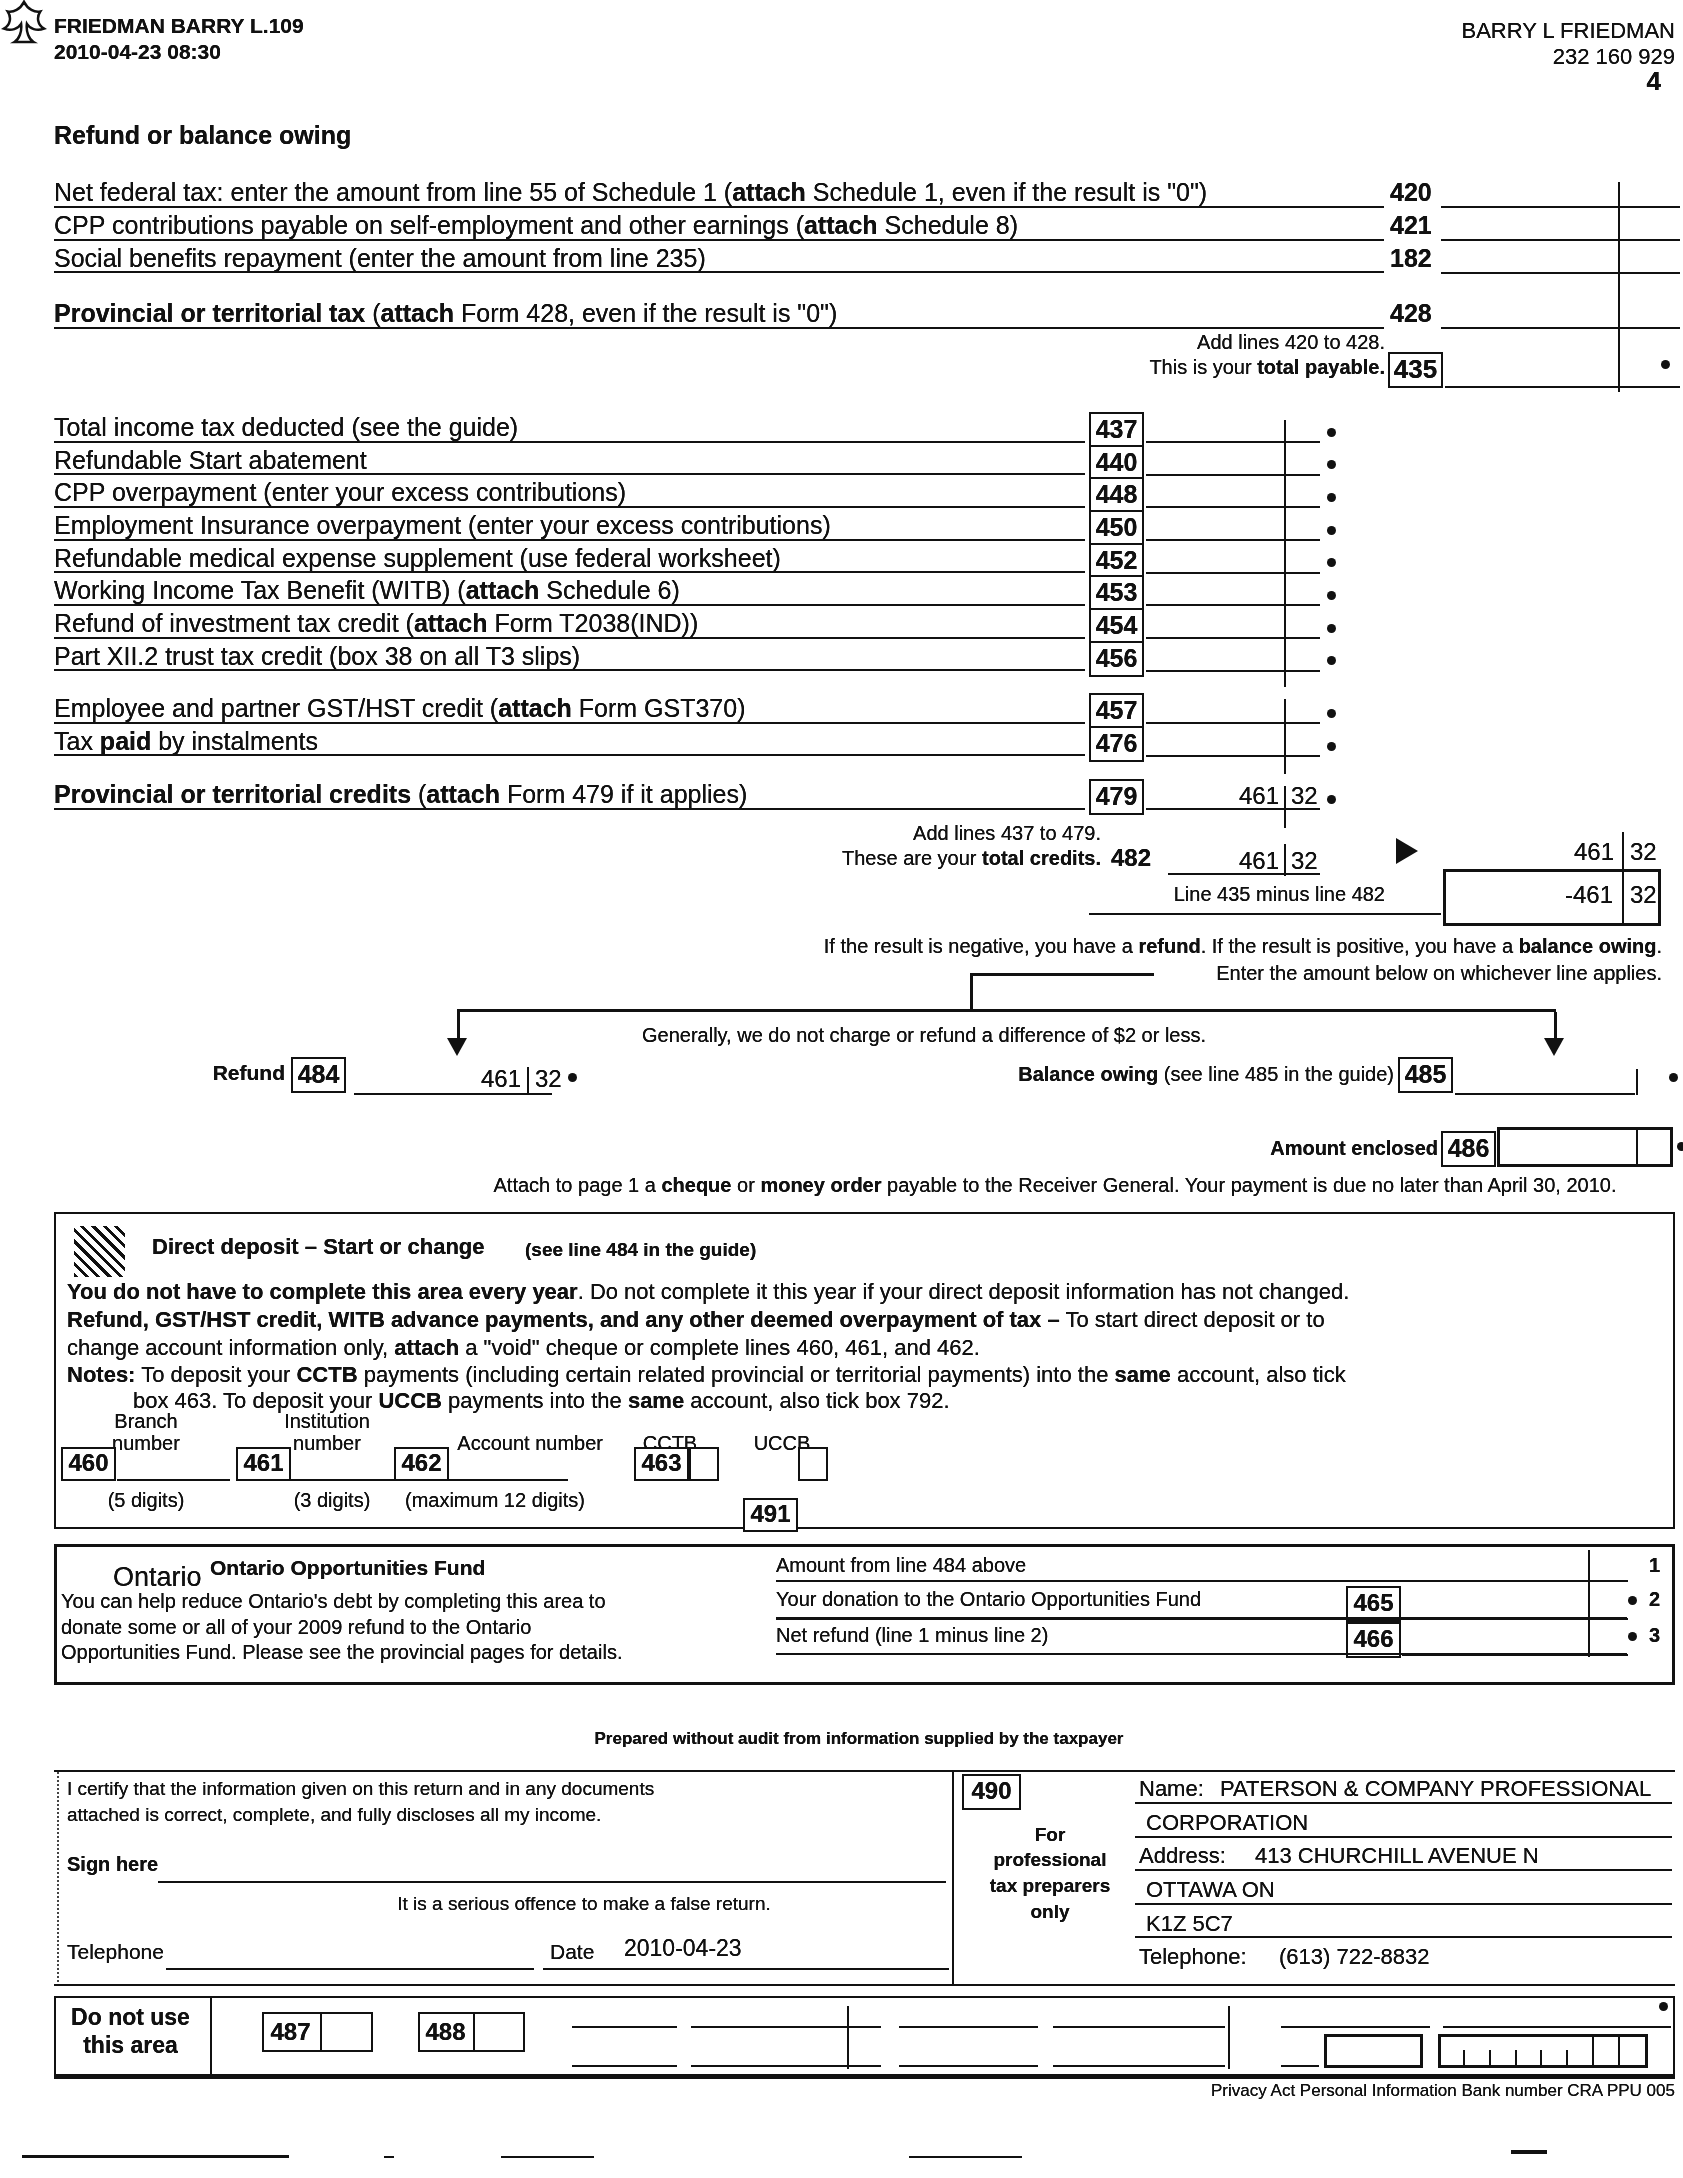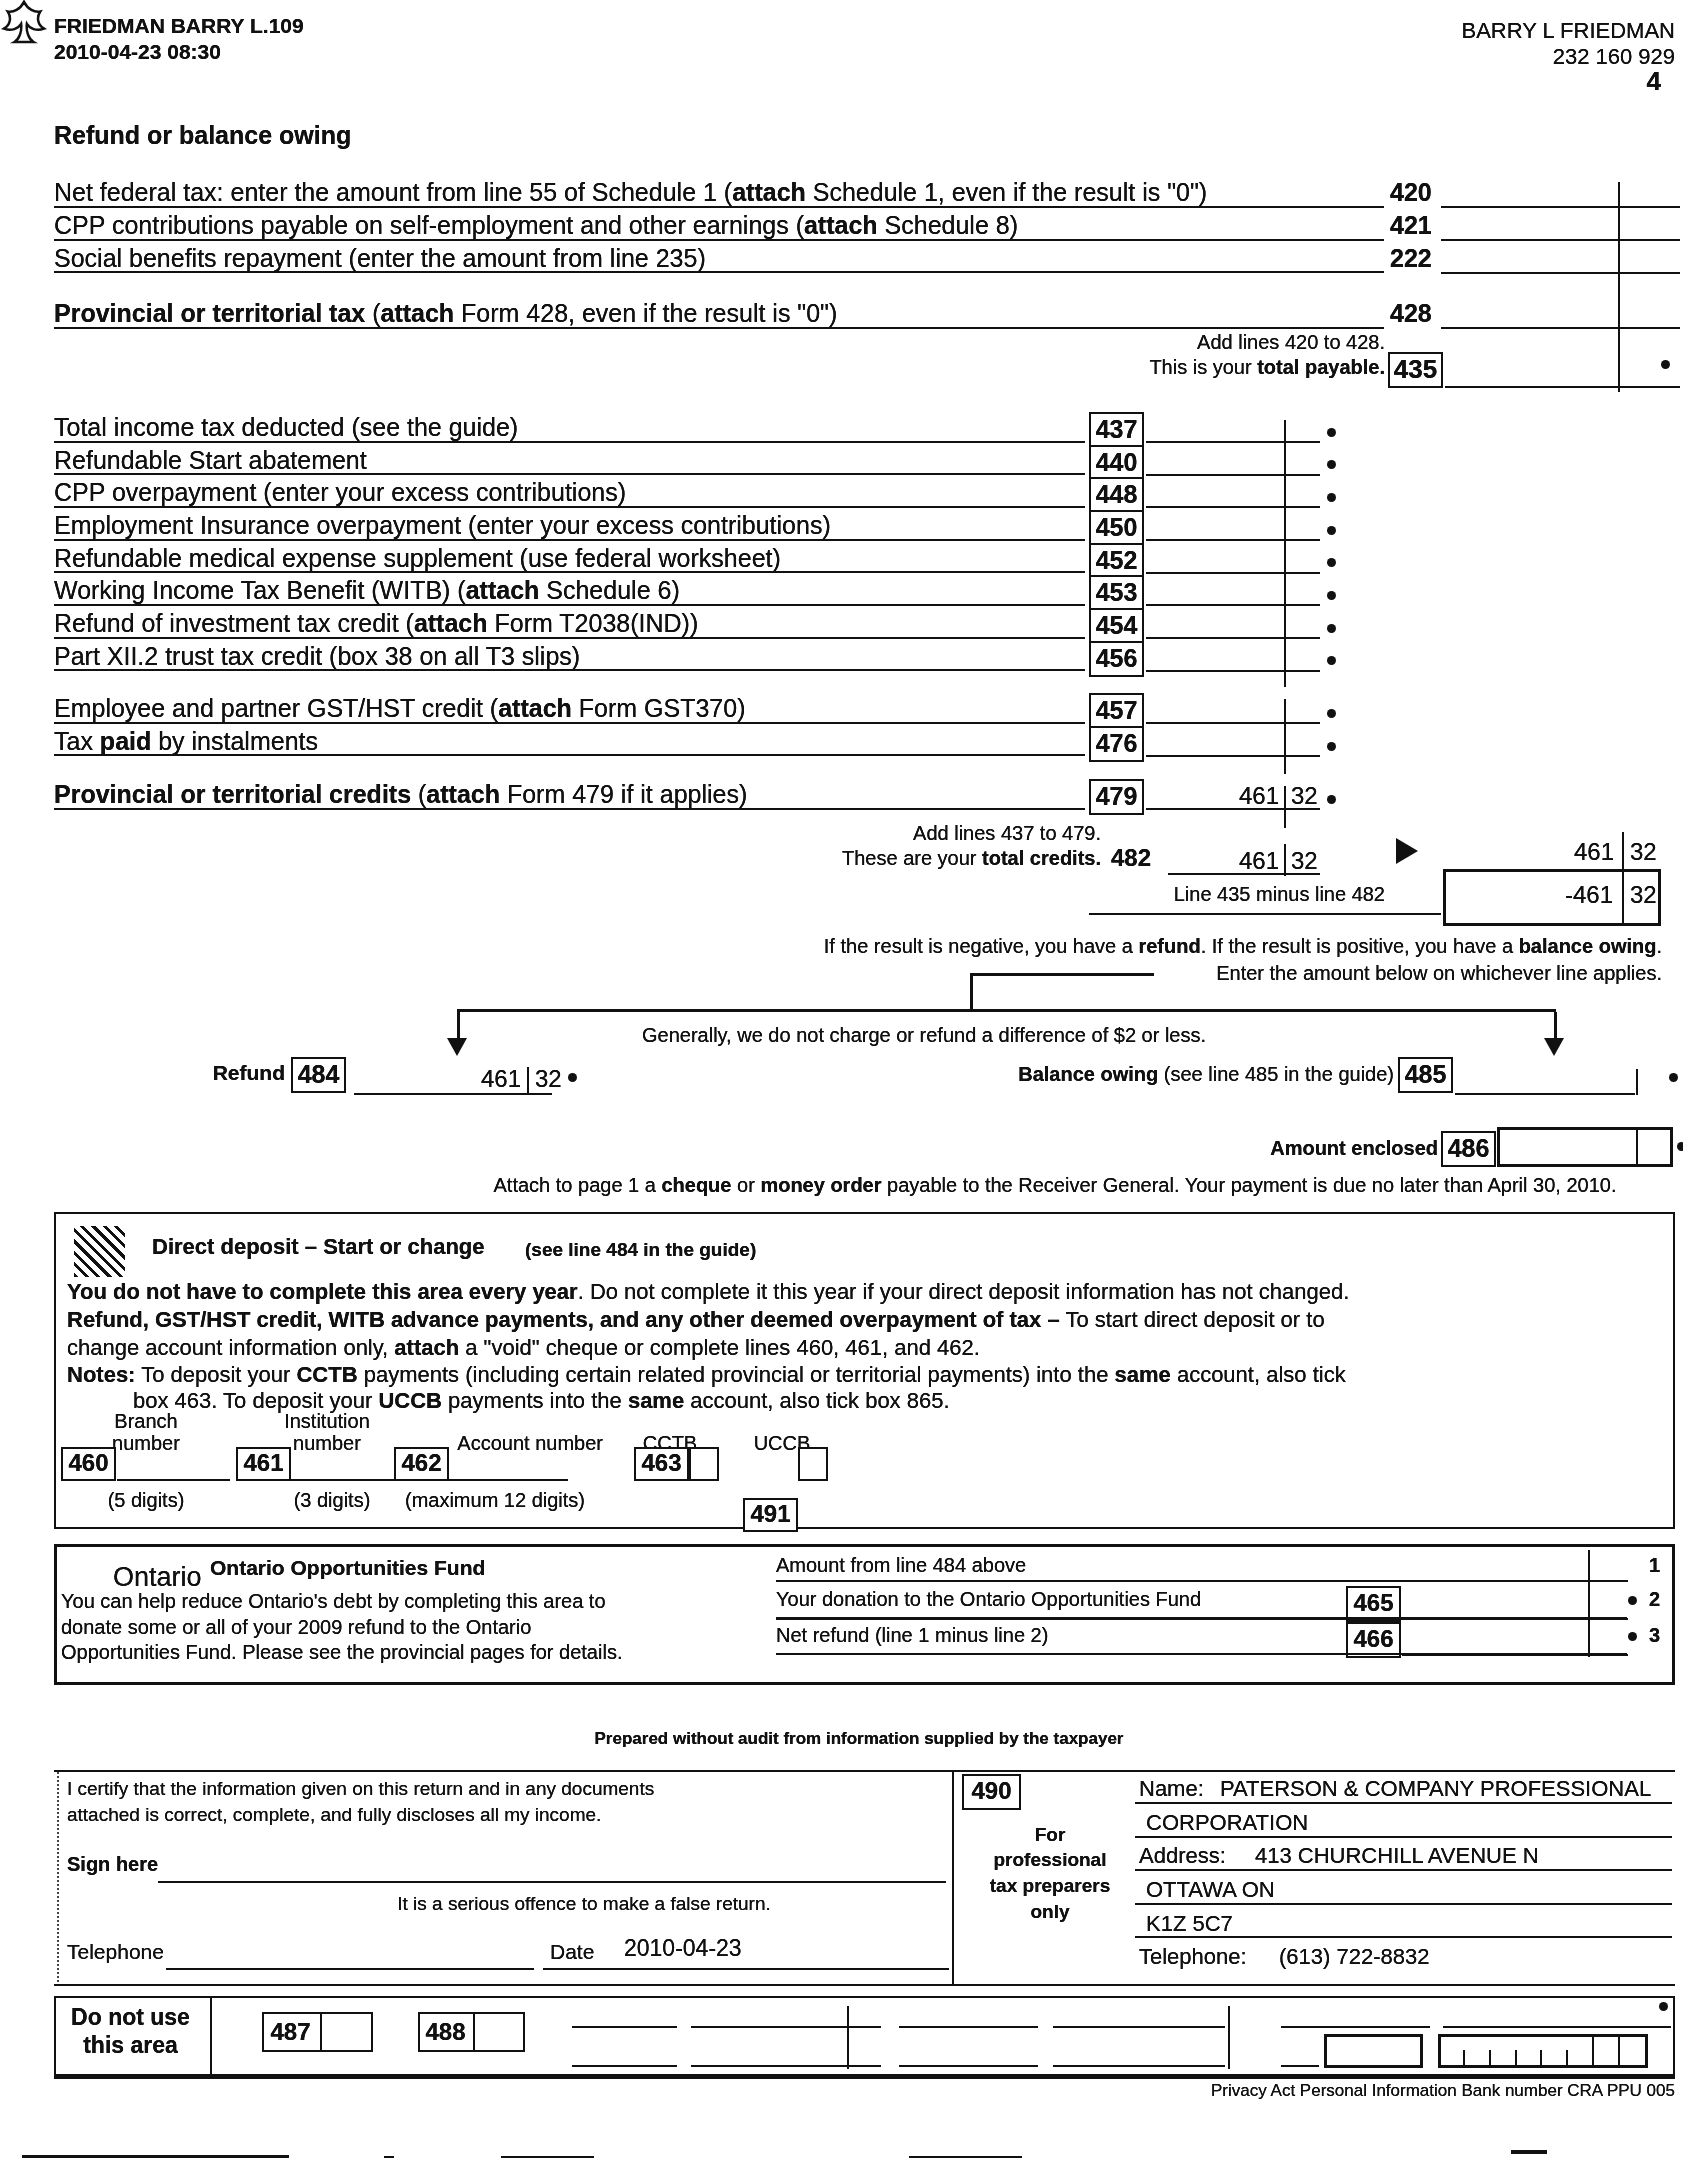--- a/index.html
+++ b/index.html
@@ -38,21 +38,21 @@
       <div class="t" style="left: 54px; top: 178px; font-size: 25px;"><span class="">Net federal tax: enter the amount from line 55 of Schedule 1 (</span><span class="b">attach</span><span class=""> Schedule 1, even if the result is "0")</span></div>
       <div class="ln" style="left: 54px; top: 206px; width: 1330px; height: 2px;"></div>
       <div class="t b" style="left: 1390px; top: 178px; font-size: 25px;">420</div>
       <div class="fld" style="left: 1441px; top: 178px; width: 239px; height: 30px;"></div>
       <div class="t" style="left: 54px; top: 211px; font-size: 25px;"><span class="">CPP contributions payable on self-employment and other earnings (</span><span class="b">attach</span><span class=""> Schedule 8)</span></div>
       <div class="ln" style="left: 54px; top: 239px; width: 1330px; height: 2px;"></div>
       <div class="t b" style="left: 1390px; top: 211px; font-size: 25px;">421</div>
       <div class="fld" style="left: 1441px; top: 211px; width: 239px; height: 30px;"></div>
       <div class="t" style="left: 54px; top: 244px; font-size: 25px;"><span class="">Social benefits repayment (enter the amount from line 235)</span></div>
       <div class="ln" style="left: 54px; top: 271px; width: 1330px; height: 2px;"></div>
-      <div class="t b" style="left: 1390px; top: 244px; font-size: 25px;">222</div>
+      <div class="t b" style="left: 1390px; top: 244px; font-size: 25px;">182</div>
       <div class="fld" style="left: 1441px; top: 244px; width: 239px; height: 30px;"></div>
       <div class="t" style="left: 54px; top: 299px; font-size: 25px;"><span class="b">Provincial or territorial tax</span><span class=""> (</span><span class="b">attach</span><span class=""> Form 428, even if the result is "0")</span></div>
       <div class="ln" style="left: 54px; top: 327px; width: 1330px; height: 2px;"></div>
       <div class="t b" style="left: 1390px; top: 299px; font-size: 25px;">428</div>
       <div class="fld" style="left: 1441px; top: 299px; width: 239px; height: 30px;"></div>
       <div class="ln" style="left: 1618px; top: 182px; width: 2px; height: 210px;"></div>
       <div class="t" style="left: 1038px; top: 331px; font-size: 20px; width: 347px; text-align: right;">Add lines 420 to 428.</div>
       <div class="t" style="left: 1038px; top: 356px; font-size: 20px; width: 347px; text-align: right;"><span class="">This is your </span><span class="b">total payable.</span></div>
       <div class="cbox" style="left: 1388px; top: 352px; width: 55px; height: 36px; font-size: 26px; line-height: 30px;">435</div>
       <div class="fld" style="left: 1445px; top: 358px; width: 235px; height: 30px;"></div>
@@ -171,21 +171,21 @@
     </section>
   <section id="sec-dd">
       <div class="obox" style="left: 54px; top: 1212px; width: 1621px; height: 317px; border-width: 2.5px;"></div>
       <div class="hatch" style="left: 74px; top: 1226px; width: 51px; height: 51px;"></div>
       <div class="t b" style="left: 152px; top: 1234px; font-size: 22px;">Direct deposit – Start or change</div>
       <div class="t b" style="left: 525px; top: 1239px; font-size: 19px;">(see line 484 in the guide)</div>
       <div class="t" style="left: 67px; top: 1279px; font-size: 22px;"><span class="b">You do not have to complete this area every year</span><span class="">. Do not complete it this year if your direct deposit information has not changed.</span></div>
       <div class="t" style="left: 67px; top: 1307px; font-size: 22px;"><span class="b">Refund, GST/HST credit, WITB advance payments, and any other deemed overpayment of tax –</span><span class=""> To start direct deposit or to</span></div>
       <div class="t" style="left: 67px; top: 1335px; font-size: 22px;"><span class="">change account information only, </span><span class="b">attach</span><span class=""> a "void" cheque or complete lines 460, 461, and 462.</span></div>
       <div class="t" style="left: 67px; top: 1362px; font-size: 22px;"><span class="b">Notes:</span><span class=""> To deposit your </span><span class="b">CCTB</span><span class=""> payments (including certain related provincial or territorial payments) into the </span><span class="b">same</span><span class=""> account, also tick</span></div>
-      <div class="t" style="left: 133px; top: 1388px; font-size: 22px;"><span class="">box 463. To deposit your </span><span class="b">UCCB</span><span class=""> payments into the </span><span class="b">same</span><span class=""> account, also tick box 865.</span></div>
+      <div class="t" style="left: 133px; top: 1388px; font-size: 22px;"><span class="">box 463. To deposit your </span><span class="b">UCCB</span><span class=""> payments into the </span><span class="b">same</span><span class=""> account, also tick box 792.</span></div>
       <div class="t" style="left: 47px; top: 1410px; font-size: 20px; width: 198px; text-align: center;">Branch</div>
       <div class="t" style="left: 47px; top: 1432px; font-size: 20px; width: 198px; text-align: center;">number</div>
       <div class="t" style="left: 228px; top: 1410px; font-size: 20px; width: 198px; text-align: center;">Institution</div>
       <div class="t" style="left: 228px; top: 1432px; font-size: 20px; width: 198px; text-align: center;">number</div>
       <div class="t" style="left: 405px; top: 1432px; font-size: 20px; width: 198px; text-align: right;">Account number</div>
       <div class="t" style="left: 571px; top: 1432px; font-size: 20px; width: 198px; text-align: center;">CCTB</div>
       <div class="t" style="left: 683px; top: 1432px; font-size: 20px; width: 198px; text-align: center;">UCCB</div>
       <div class="cbox" style="left: 61px; top: 1447px; width: 55px; height: 34px; font-size: 24px; line-height: 28px;">460</div>
       <div class="fld" style="left: 117px; top: 1451px; width: 113px; height: 30px;"></div>
       <div class="cbox" style="left: 236px; top: 1447px; width: 55px; height: 34px; font-size: 24px; line-height: 28px;">461</div>

